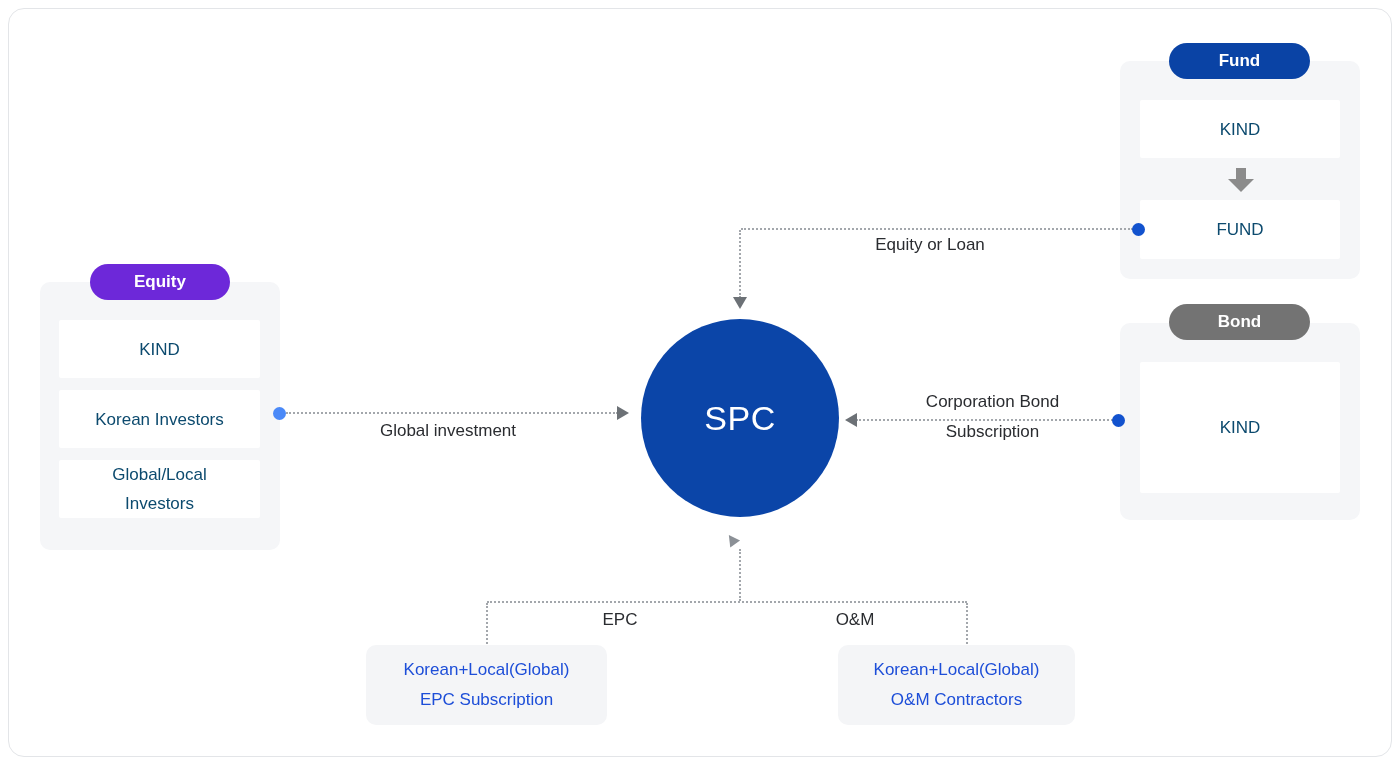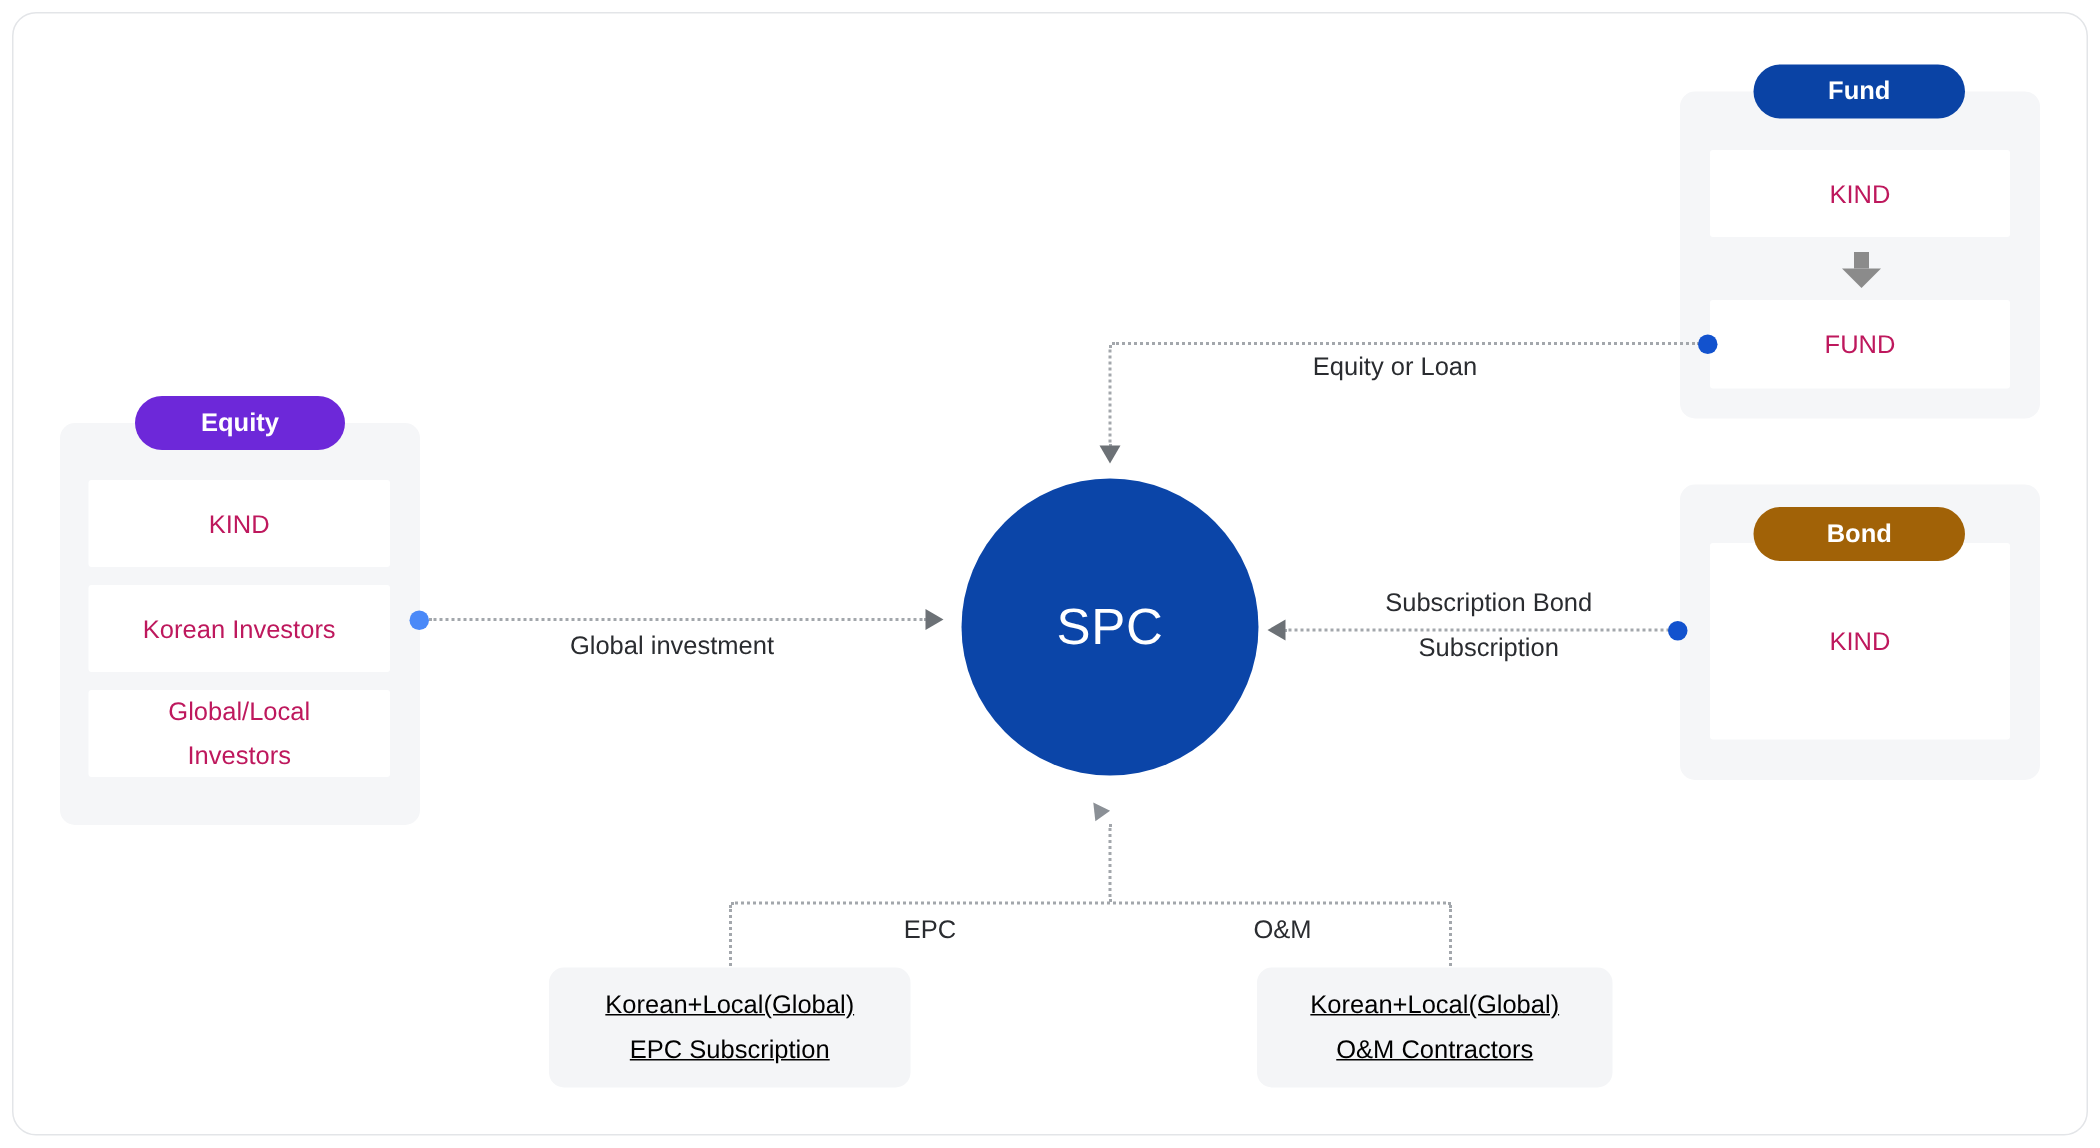--- a/index.html
+++ b/index.html
@@ -28,30 +28,30 @@
     position: absolute;
     border-radius: 18px;
     color: #ffffff;
     font-weight: bold;
     font-size: 17px;
     display: flex; align-items: center; justify-content: center;
     z-index: 3;
   }
   .pill-equity { background: #6d28d9; }
   .pill-fund   { background: #0a43a5; }
-  .pill-bond   { background: #a16207; margin-top: 34px; }
+  .pill-bond   { background: #737373; }
 
   .white-box {
     position: absolute;
     background: #ffffff;
     border-radius: 2px;
     display: flex; flex-direction: column;
     align-items: center; justify-content: center;
     font-size: 17px;
-    color: #be185d;
+    color: #0c4a6e;
     text-align: center;
     line-height: 29px;
     z-index: 2;
   }
   .wrap-narrow span { display: inline-block; width: 130px; }
 
   
   .spc-circle {
     position: absolute;
     left: 641px; top: 319px; width: 198px; height: 198px;
@@ -100,23 +100,22 @@
     margin-top: 37px;
   }
 
   .soft-box {
     position: absolute;
     background: #f4f5f7;
     border-radius: 10px;
     display: flex; flex-direction: column;
     align-items: center; justify-content: center;
     font-size: 17px; line-height: 30px;
-    color: #000000; text-align: center;
+    color: #1d4ed8; text-align: center;
     z-index: 2;
-    text-decoration: underline;
   }
 </style>
 </head>
 <body>
 
 <div class="card"></div>
 
 <div class="panel" style="left:40px; top:282px; width:240px; height:268px;"></div>
 <div class="pill pill-equity" style="left:90px; top:264px; width:140px; height:36px;">
   <span>Equity</span>
@@ -166,21 +165,21 @@
 <div class="dot dot-dark" style="left:1132px; top:223px;"></div>
 <div class="hline" style="left:741px; top:228px; width:392px;"></div>
 <div class="vline" style="left:739px; top:230px; height:68px;"></div>
 <div class="arr arr-down" style="left:733px; top:297px;"></div>
 <div class="edge-label" style="left:820px; top:193px; width:220px;">Equity or Loan</div>
 
 <div class="dot dot-dark" style="left:1112px; top:414px;"></div>
 <div class="hline" style="left:856px; top:419px; width:257px;"></div>
 <div class="arr arr-left" style="left:845px; top:413px;"></div>
 <div class="edge-label" style="left:880px; top:350px; width:225px;">
-  <div>Subscription Bond</div>
+  <div>Corporation Bond</div>
   <div>Subscription</div>
 </div>
 
 <div class="vline" style="left:739px; top:549px; height:52px;"></div>
 <div class="arr arr-up" style="left:726px; top:534px; transform:rotate(-35deg);"></div>
 <div class="hline" style="left:487px; top:601px; width:480px;"></div>
 <div class="vline" style="left:486px; top:603px; height:41px;"></div>
 <div class="vline" style="left:966px; top:603px; height:41px;"></div>
 <div class="edge-label" style="left:540px; top:568px; width:160px;">EPC</div>
 <div class="edge-label" style="left:775px; top:568px; width:160px;">O&amp;M</div>

